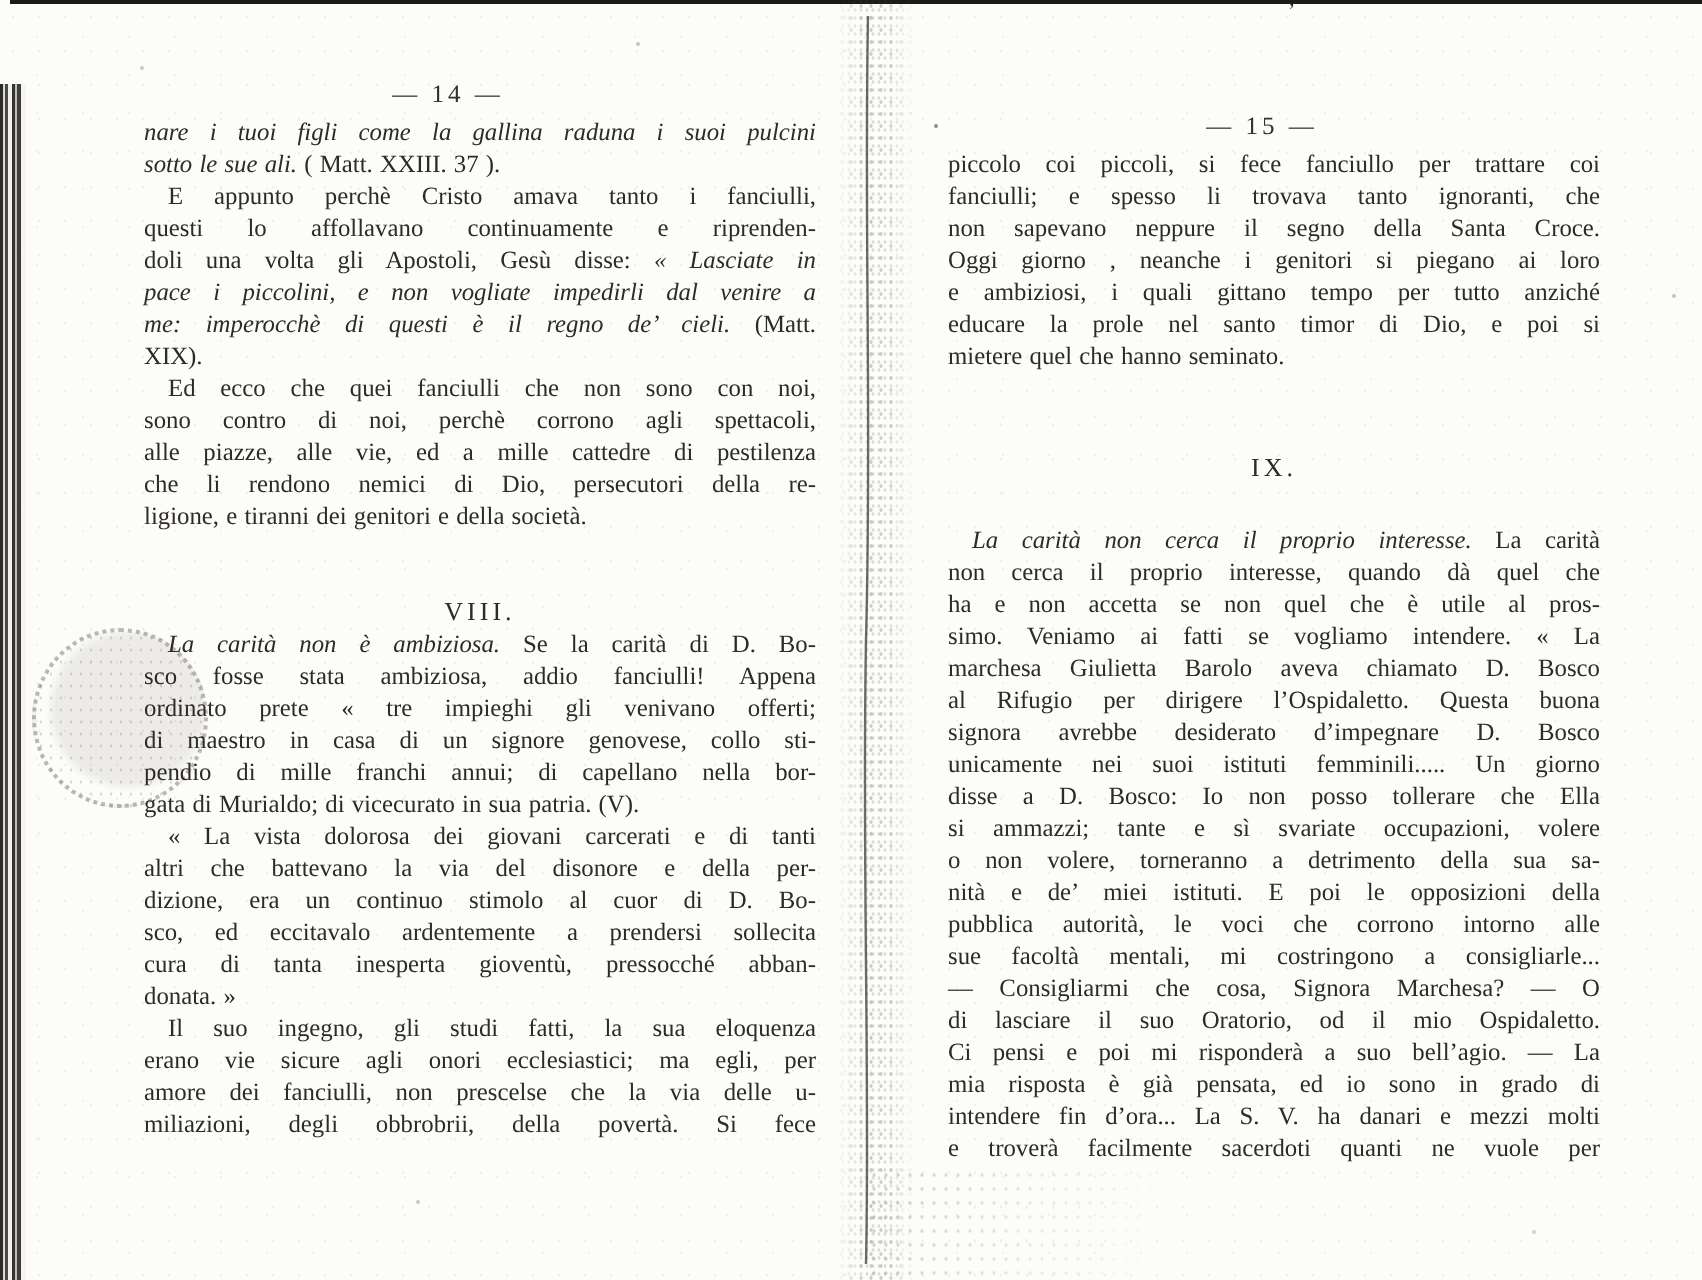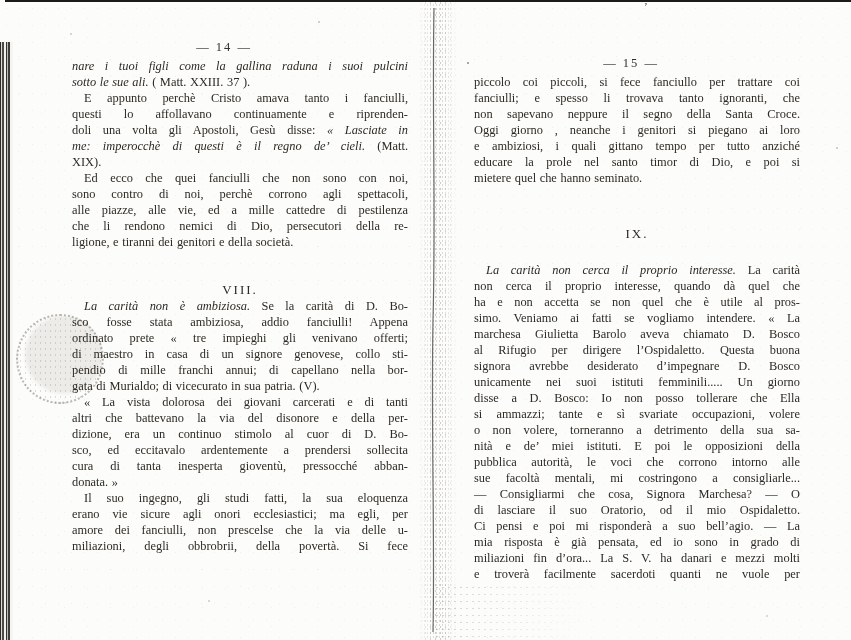--- a/index.html
+++ b/index.html
@@ -116,20 +116,21 @@
   <div class="stamp"></div>
 
   <div class="page page-left">
     <div class="pgnum">— 14 —</div>
     <div class="text-column">
         <div class="line"><span class="it">nare i tuoi figli come la gallina raduna i suoi pulcini</span></div>
         <div class="line nj"><span class="it">sotto le sue ali. </span><span>( Matt. XXIII. 37 ).</span></div>
         <div class="line ind"><span>E appunto perchè Cristo amava tanto i fanciulli,</span></div>
         <div class="line"><span>questi lo affollavano continuamente e riprenden-</span></div>
         <div class="line"><span>doli una volta gli Apostoli, Gesù disse: </span><span class="it">« Lasciate in</span></div>
+        <div class="line"><span class="it">pace i piccolini, e non vogliate impedirli dal venire a</span></div>
         <div class="line"><span class="it">me: imperocchè di questi è il regno de’ cieli. </span><span>(Matt.</span></div>
         <div class="line nj"><span>XIX).</span></div>
         <div class="line ind"><span>Ed ecco che quei fanciulli che non sono con noi,</span></div>
         <div class="line"><span>sono contro di noi, perchè corrono agli spettacoli,</span></div>
         <div class="line"><span>alle piazze, alle vie, ed a mille cattedre di pestilenza</span></div>
         <div class="line"><span>che li rendono nemici di Dio, persecutori della re-</span></div>
         <div class="line nj"><span>ligione, e tiranni dei genitori e della società.</span></div>
         <div class="line heading" style="margin-top: 32px;"><span>VIII.</span></div>
         <div class="line ind" style=""><span class="it">La carità non è ambiziosa.</span><span> Se la carità di D. Bo-</span></div>
         <div class="line"><span>sco fosse stata ambiziosa, addio fanciulli! Appena</span></div>
@@ -172,21 +173,21 @@
         <div class="line"><span>disse a D. Bosco: Io non posso tollerare che Ella</span></div>
         <div class="line"><span>si ammazzi; tante e sì svariate occupazioni, volere</span></div>
         <div class="line"><span>o non volere, torneranno a detrimento della sua sa-</span></div>
         <div class="line"><span>nità e de’ miei istituti. E poi le opposizioni della</span></div>
         <div class="line"><span>pubblica autorità, le voci che corrono intorno alle</span></div>
         <div class="line"><span>sue facoltà mentali, mi costringono a consigliarle...</span></div>
         <div class="line"><span>— Consigliarmi che cosa, Signora Marchesa? — O</span></div>
         <div class="line"><span>di lasciare il suo Oratorio, od il mio Ospidaletto.</span></div>
         <div class="line"><span>Ci pensi e poi mi risponderà a suo bell’agio. — La</span></div>
         <div class="line"><span>mia risposta è già pensata, ed io sono in grado di</span></div>
-        <div class="line"><span>miliazioni fin d’ora... La S. V. ha danari e mezzi molti</span></div>
+        <div class="line"><span>intendere fin d’ora... La S. V. ha danari e mezzi molti</span></div>
         <div class="line"><span>e troverà facilmente sacerdoti quanti ne vuole per</span></div>
       </div>
   </div>
 
   <span class="mark-comma" style="left:644px; top:1px;">’</span>
   <div class="speck" style="left:467px; top:62px; width:2px; height:2px;"></div>
   <div class="speck" style="left:318px; top:21px; width:2px; height:2px; opacity:.5;"></div>
   <div class="speck" style="left:70px; top:33px; width:2px; height:2px; opacity:.45;"></div>
   <div class="speck" style="left:836px; top:147px; width:2px; height:2px; opacity:.5;"></div>
   <div class="speck" style="left:208px; top:600px; width:2px; height:2px; opacity:.45;"></div>

